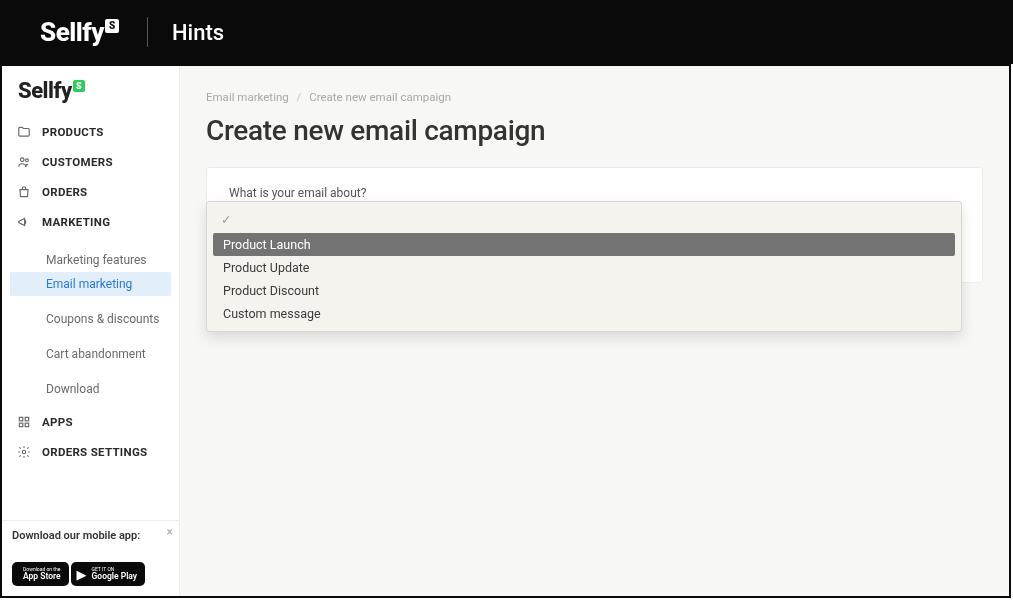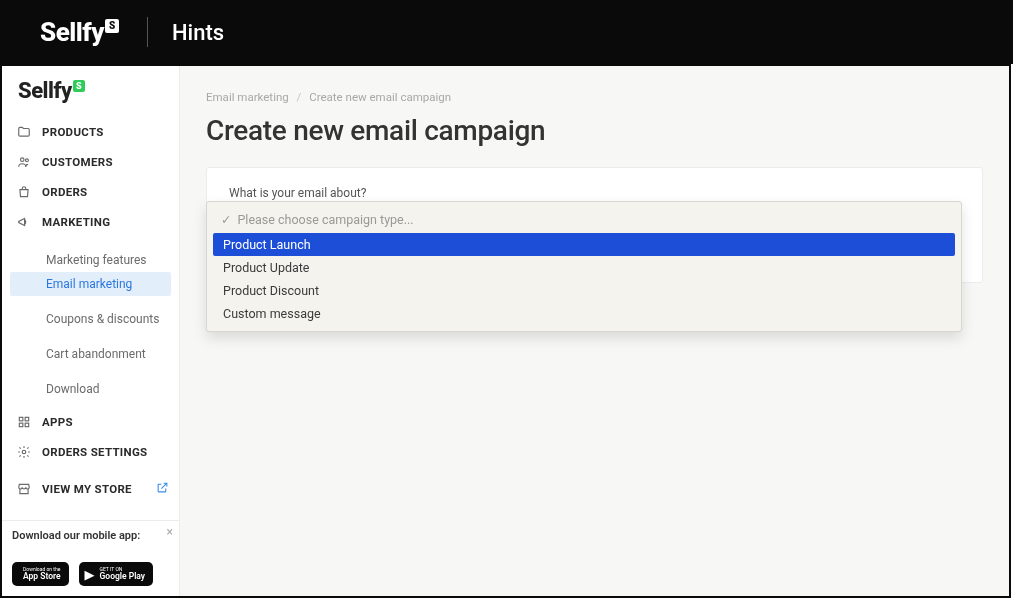--- a/index.html
+++ b/index.html
@@ -151,21 +151,21 @@
       font-size: 12px;
       color: #aaa;
       cursor: pointer;
     }
     .mobile-promo .promo-text {
       font-size: 11px;
       font-weight: 600;
       color: #333;
       margin-bottom: 20px;
     }
-    .store-badges { display: flex; gap: 10px; align-items: flex-end; }
+    .store-badges { display: flex; gap: 2px; align-items: flex-end; }
     .store-badge {
       background: #0a0a0a;
       color: #fff;
       border-radius: 5px;
       padding: 4px 8px 4px 6px;
       display: flex;
       align-items: center;
       gap: 5px;
       cursor: pointer;
       height: 24px;
@@ -234,21 +234,21 @@
       align-items: center;
       gap: 6px;
     }
     .dd-option {
       font-size: 12.5px;
       color: #3b3b3b;
       padding: 4px 10px;
       cursor: pointer;
     }
     .dd-option.highlight {
-      background: #1d4ed8;
+      background: #737373;
       color: #fff;
       border-radius: 2px;
     }
     
     .card-wrap { position: relative; }
   </style>
 </head>
 <body>
 
 <div class="top-banner">
@@ -329,34 +329,20 @@
       <div class="nav-item">
         <span class="nav-icon">
             <svg width="14" height="14" viewBox="0 0 24 24" fill="none" stroke="currentColor" stroke-width="2">
               <circle cx="12" cy="12" r="3"></circle>
               <path d="M12 2v3M12 19v3M4.2 4.2l2.1 2.1M17.7 17.7l2.1 2.1M2 12h3M19 12h3M4.2 19.8l2.1-2.1M17.7 6.3l2.1-2.1"></path>
             </svg>
           </span>
         <span>ORDERS SETTINGS</span>
       </div>
 
-      <div class="view-store">
-        <span class="nav-icon">
-            <svg width="14" height="14" viewBox="0 0 24 24" fill="none" stroke="currentColor" stroke-width="2">
-              <path d="M4 4h16l1 5a3 3 0 0 1-6 0 3 3 0 0 1-6 0 3 3 0 0 1-6 0l1-5z"></path>
-              <path d="M5 12v8h14v-8"></path>
-            </svg>
-          </span>
-        <span>VIEW MY STORE</span>
-        <span class="ext-icon"><svg width="13" height="13" viewBox="0 0 24 24" fill="none" stroke="currentColor" stroke-width="2">
-              <path d="M14 4h6v6"></path>
-              <path d="M20 4L10 14"></path>
-              <path d="M18 14v5a1 1 0 0 1-1 1H5a1 1 0 0 1-1-1V7a1 1 0 0 1 1-1h5"></path>
-            </svg></span>
-      </div>
 
     </div>
 
     <div class="mobile-promo">
       <span class="close-x">×</span>
       <div class="promo-text">Download our mobile app:</div>
       <div class="store-badges">
         <div class="store-badge">
           <span class="bicon"></span>
           <span class="btxt">
@@ -386,21 +372,20 @@
 
     <div class="card-wrap">
       <div class="card">
         <div class="field-label">What is your email about?</div>
         <div class="select-box"></div>
       </div>
 
       <div class="dropdown-panel">
         <div class="dd-placeholder">
           <span>✓</span>
-          <span>Please choose campaign type...</span>
         </div>
         <div class="dd-option highlight">Product Launch</div>
         <div class="dd-option">Product Update</div>
         <div class="dd-option">Product Discount</div>
         <div class="dd-option">Custom message</div>
       </div>
     </div>
 
   </div>
 

